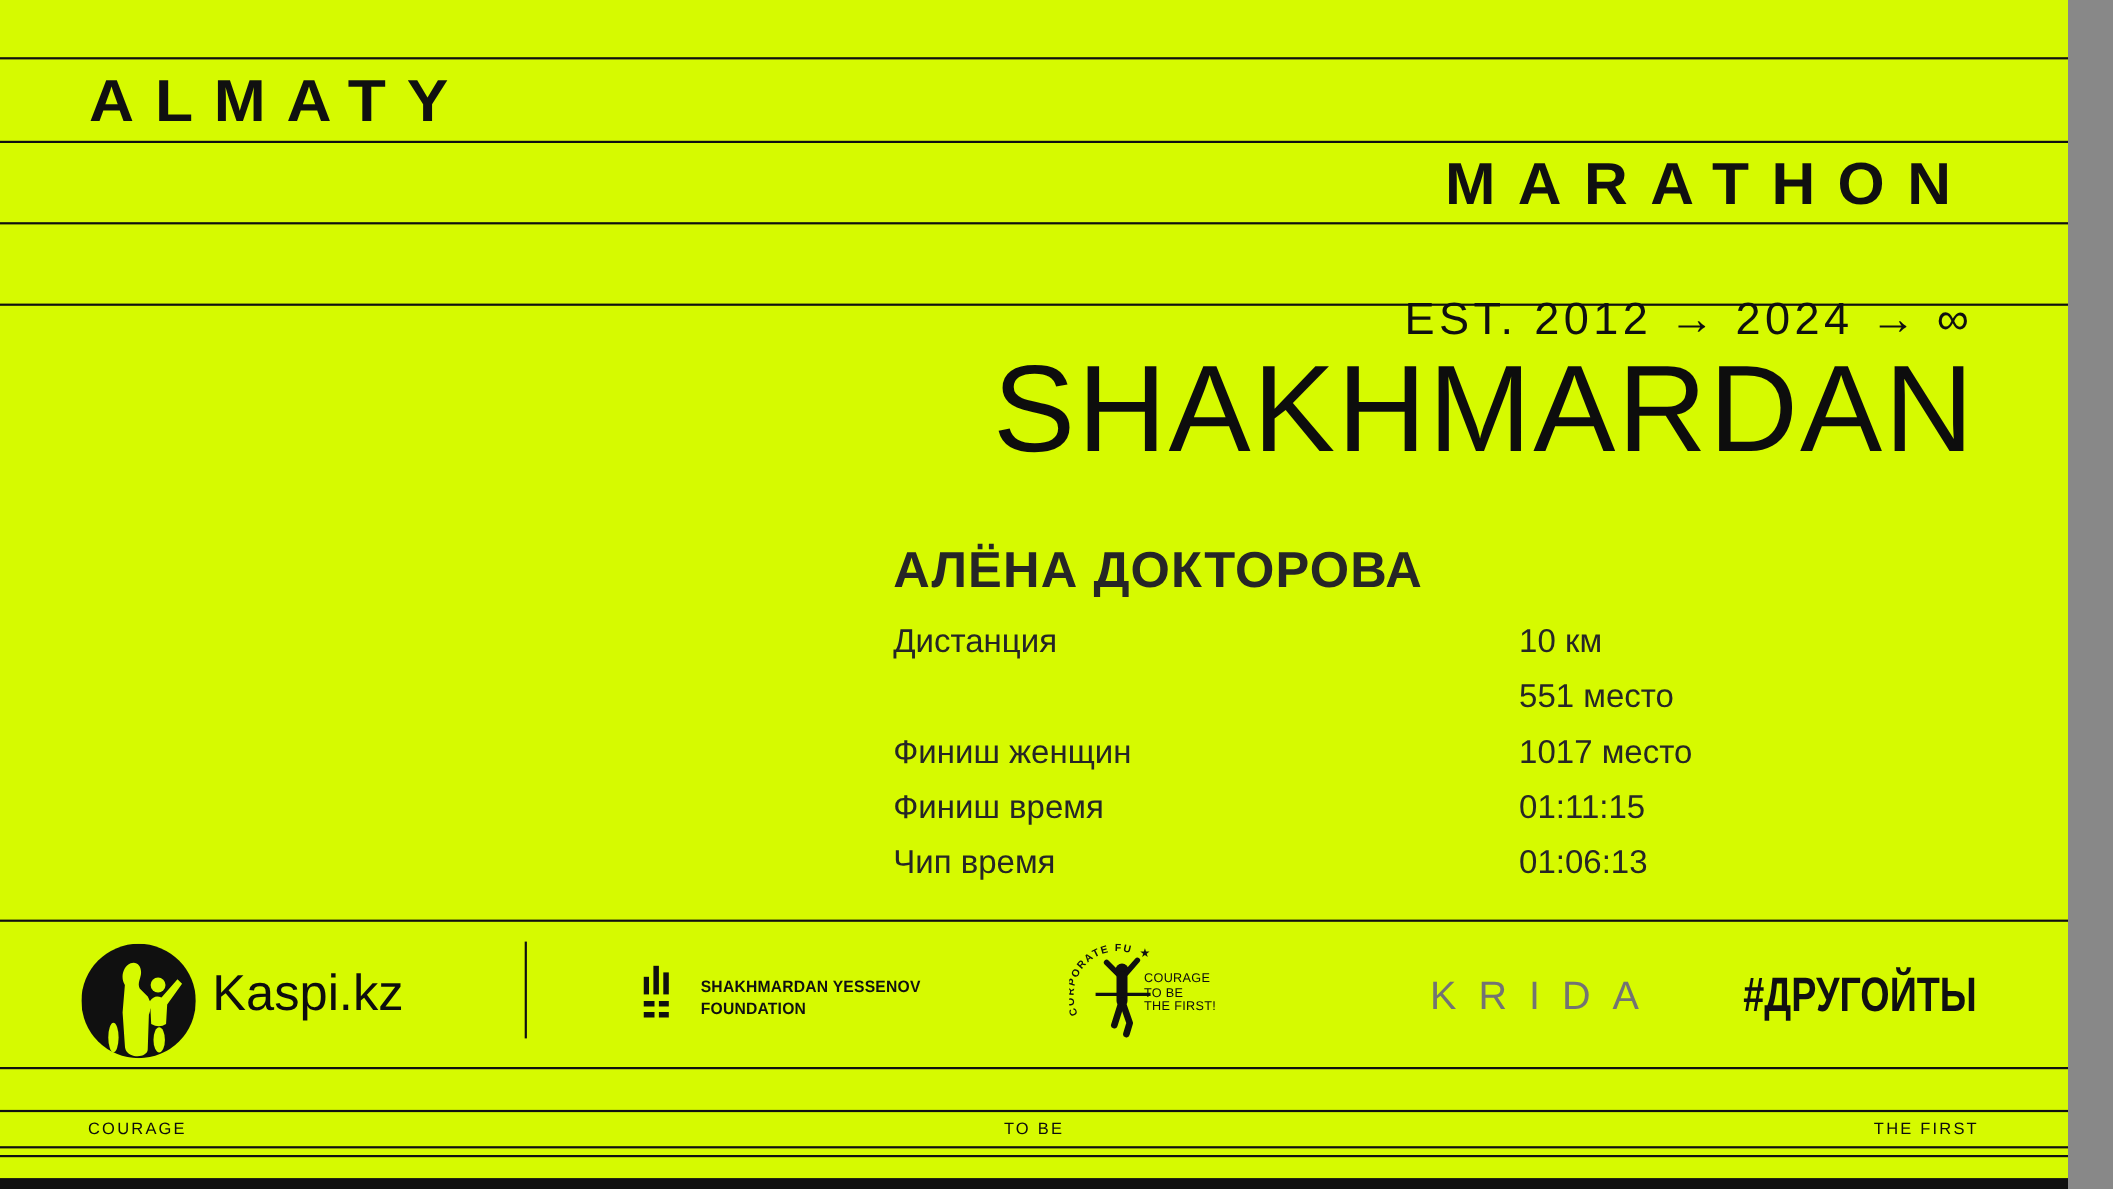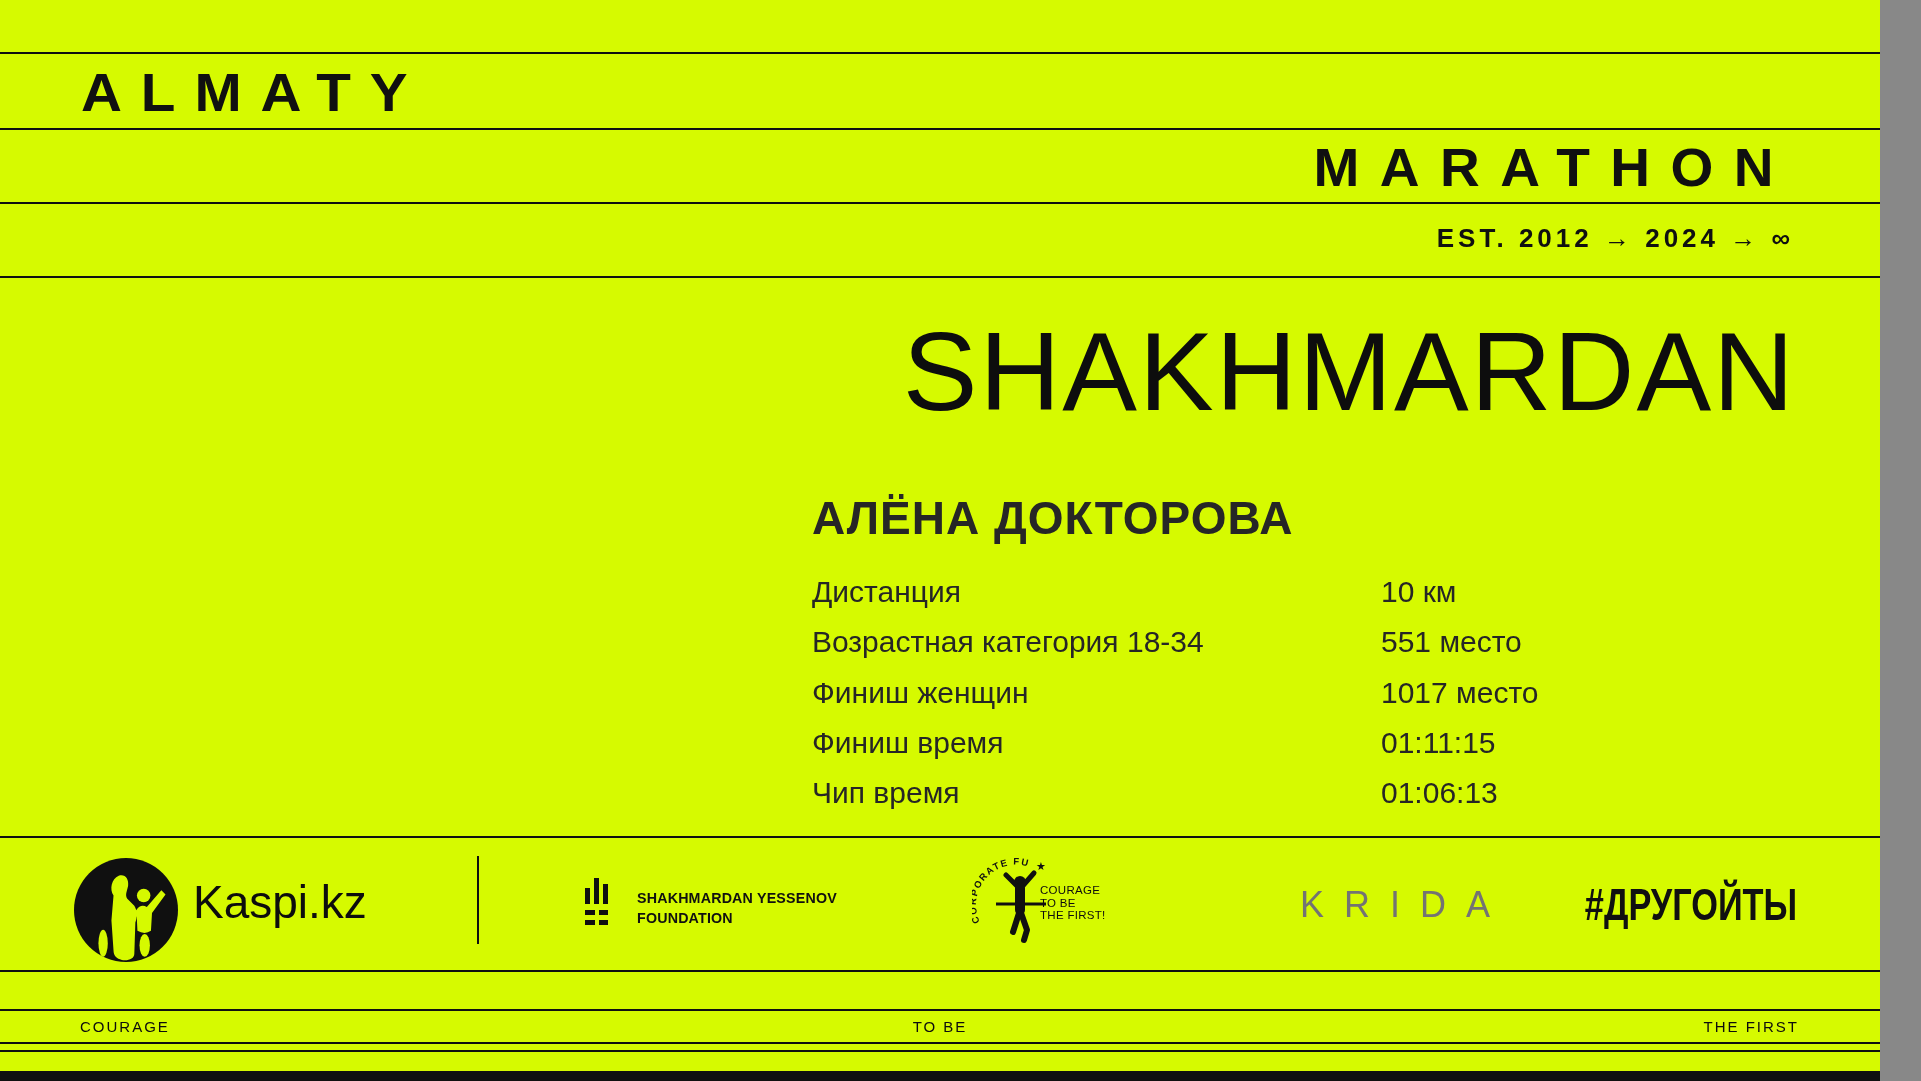--- a/index.html
+++ b/index.html
@@ -15,25 +15,25 @@
     background:var(--background);
     overflow:hidden;
     font-family:"Liberation Sans",sans-serif;
     color:var(--ink);
   }
   .hline{position:absolute;left:0;width:1906px;height:2px;background:var(--ink);}
   .vline{position:absolute;width:2px;background:var(--ink);}
   .abs{position:absolute;line-height:1;white-space:nowrap;}
   .city{font-size:54px;font-weight:700;letter-spacing:18px;transform:scaleX(1.05);transform-origin:left center;}
   .event{font-size:54px;font-weight:700;letter-spacing:20px;transform:scaleX(1.02);transform-origin:right center;}
-  .est{font-size:26px;font-weight:700;letter-spacing:4px;}
+  .est{font-size:41px;font-weight:400;letter-spacing:4px;margin-top:45px;}
   .title{font-size:112px;font-weight:400;letter-spacing:2px;color:#0d0d0d;}
   .name{font-size:46px;font-weight:700;letter-spacing:1px;color:var(--text-dark);}
   .results{position:absolute;left:812px;top:567px;width:760px;font-size:30px;color:var(--text-dark);}
-  .rrow{position:relative;height:50.3px;display:flex;align-items:center;}
+  .rrow{position:relative;height:50.3px;display:flex;align-items:flex-start;}
   .rval{position:absolute;left:569px;}
   .kaspi-text{font-size:46px;font-weight:400;color:#0d0d0d;}
   .yessenov-text{font-size:15px;font-weight:700;line-height:20px;letter-spacing:0.2px;transform:scaleX(0.95);transform-origin:left center;white-space:nowrap;}
   .courage-text{font-size:11.5px;font-weight:400;line-height:12.5px;letter-spacing:0.3px;white-space:nowrap;color:#0d0d0d;}
   .krida{font-size:36px;font-weight:400;letter-spacing:20px;color:#737373;}
   .hashtag{font-size:44px;font-weight:700;transform:scaleX(0.78);transform-origin:right center;}
   .foot{font-size:15px;font-weight:400;letter-spacing:2px;color:#0d0d0d;}
   .blackbar{position:absolute;left:0;top:1071px;width:1921px;height:10px;background:var(--ink);}
 </style>
 </head>
@@ -58,21 +58,20 @@
   <div class="abs title" style="right:84px;top:316px">SHAKHMARDAN</div>
 
   <div class="abs name" style="left:812px;top:495px">АЛЁНА ДОКТОРОВА</div>
 
   <div class="results">
     <div class="rrow">
       <span>Дистанция</span>
       <span class="rval">10 км</span>
     </div>
     <div class="rrow">
-      <span>Возрастная категория 18-34</span>
       <span class="rval">551 место</span>
     </div>
     <div class="rrow">
       <span>Финиш женщин</span>
       <span class="rval">1017 место</span>
     </div>
     <div class="rrow">
       <span>Финиш время</span>
       <span class="rval">01:11:15</span>
     </div>

